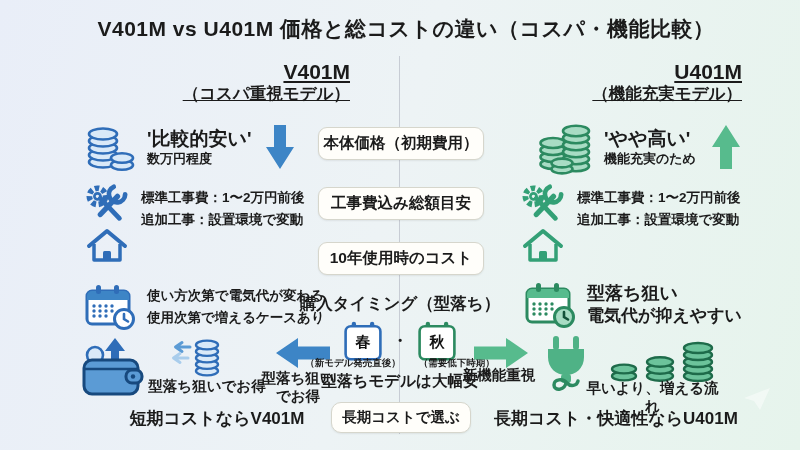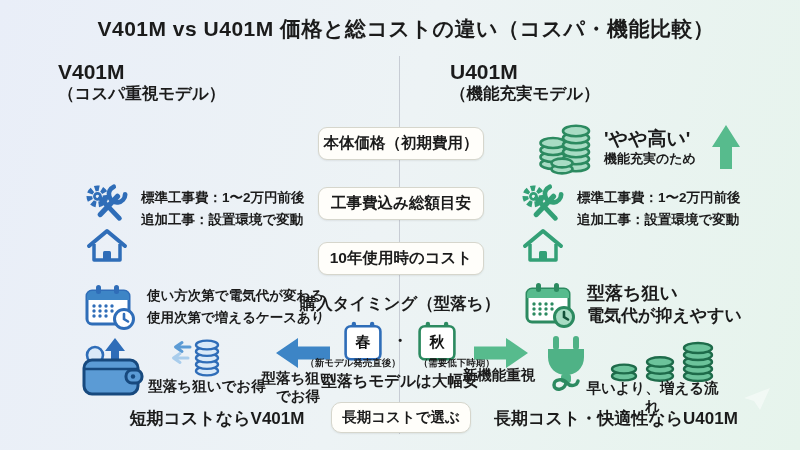--- a/index.html
+++ b/index.html
@@ -5,21 +5,21 @@
   html,body{margin:0;padding:0;}
   .canvas{
     position:relative;width:800px;height:450px;overflow:hidden;
     background:linear-gradient(105deg,#e9eef8 0%,#edf3f5 48%,#e6f4ec 100%);
     font-family:"Liberation Sans","DejaVu Sans",sans-serif;
     color:#1b1b1b;
   }
   .abs{position:absolute;}
   .title{top:15px;left:0;width:800px;text-align:center;font-size:21px;font-weight:700;letter-spacing:.5px;padding-left:6px;}
   .divider{left:399px;top:56px;width:1px;height:378px;background:#c7ccd4;}
-  .col-head{top:60px;width:292px;text-align:left;font-weight:700;line-height:1.15;}
+  .col-head{top:60px;width:292px;text-align:right;font-weight:700;line-height:1.15;text-decoration:underline;}
   .col-head.l{left:58px;} .col-head.r{left:450px;}
   .col-head .model{font-size:21px;}
   .col-head .sub{font-size:16.5px;}
   .row{display:flex;align-items:center;gap:11px;}
   .row.topalign{align-items:flex-start;}
   .hl{font-size:19px;font-weight:700;line-height:1.15;}
   .hl2{font-size:18px;font-weight:700;line-height:1.2;}
   .detail{font-size:13px;font-weight:600;}
   .twolines{font-size:13.5px;font-weight:600;line-height:1.6;}
   .cbox{left:318px;width:164px;text-align:center;font-size:15.5px;font-weight:700;
@@ -50,20 +50,40 @@
 
   <div class="abs col-head l">
     <div class="model">V401M</div>
     <div class="sub">（コスパ重視モデル）</div>
   </div>
   <div class="abs col-head r">
     <div class="model">U401M</div>
     <div class="sub">（機能充実モデル）</div>
   </div>
 
+  <div class="abs row" style="left:84px;top:122px;">
+    <svg width="52" height="52" viewBox="0 0 52 52">
+      <g fill="#d9e9f8" stroke="#2f6db8" stroke-width="2.6">
+        <ellipse cx="19" cy="40" rx="14" ry="5.5"></ellipse>
+          <ellipse cx="19" cy="33" rx="14" ry="5.5"></ellipse>
+        <ellipse cx="19" cy="26" rx="14" ry="5.5"></ellipse>
+          <ellipse cx="19" cy="19" rx="14" ry="5.5"></ellipse>
+        <ellipse cx="19" cy="12" rx="14" ry="5.5"></ellipse>
+        <ellipse cx="38" cy="43" rx="11" ry="4.8"></ellipse>
+          <ellipse cx="38" cy="36" rx="11" ry="4.8"></ellipse>
+      </g>
+    </svg>
+    <div>
+      <div class="hl">'比較的安い'</div>
+      <div class="detail">数万円程度</div>
+    </div>
+    <svg width="28" height="46" viewBox="0 0 28 46" style="margin-left:4px">
+      <polygon points="8,0 20,0 20,22 28,22 14,44 0,22 8,22" fill="#3d85c6"></polygon>
+    </svg>
+  </div>
 
   <div class="abs row topalign" style="left:84px;top:183px;">
     <div class="iconcol">
       <svg width="46" height="42" viewBox="0 0 46 44">
         <circle cx="13" cy="14" r="8.5" fill="none" stroke="#2f6db8" stroke-width="6" stroke-dasharray="4.6 2.8"></circle>
         <circle cx="13" cy="14" r="3.2" fill="none" stroke="#2f6db8" stroke-width="2.8"></circle>
         <path d="M30 4 a8.5 8.5 0 1 0 12 8" fill="none" stroke="#2f6db8" stroke-width="5" stroke-linecap="round"></path>
         <path d="M34 14 L16 33" stroke="#2f6db8" stroke-width="5.5" stroke-linecap="round"></path>
         <path d="M16 16 L36 37" stroke="#2f6db8" stroke-width="5" stroke-linecap="round"></path>
       </svg>

